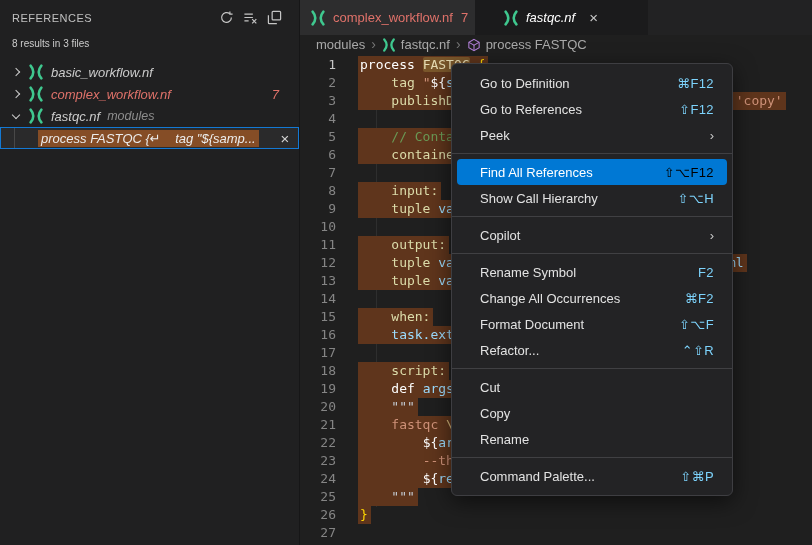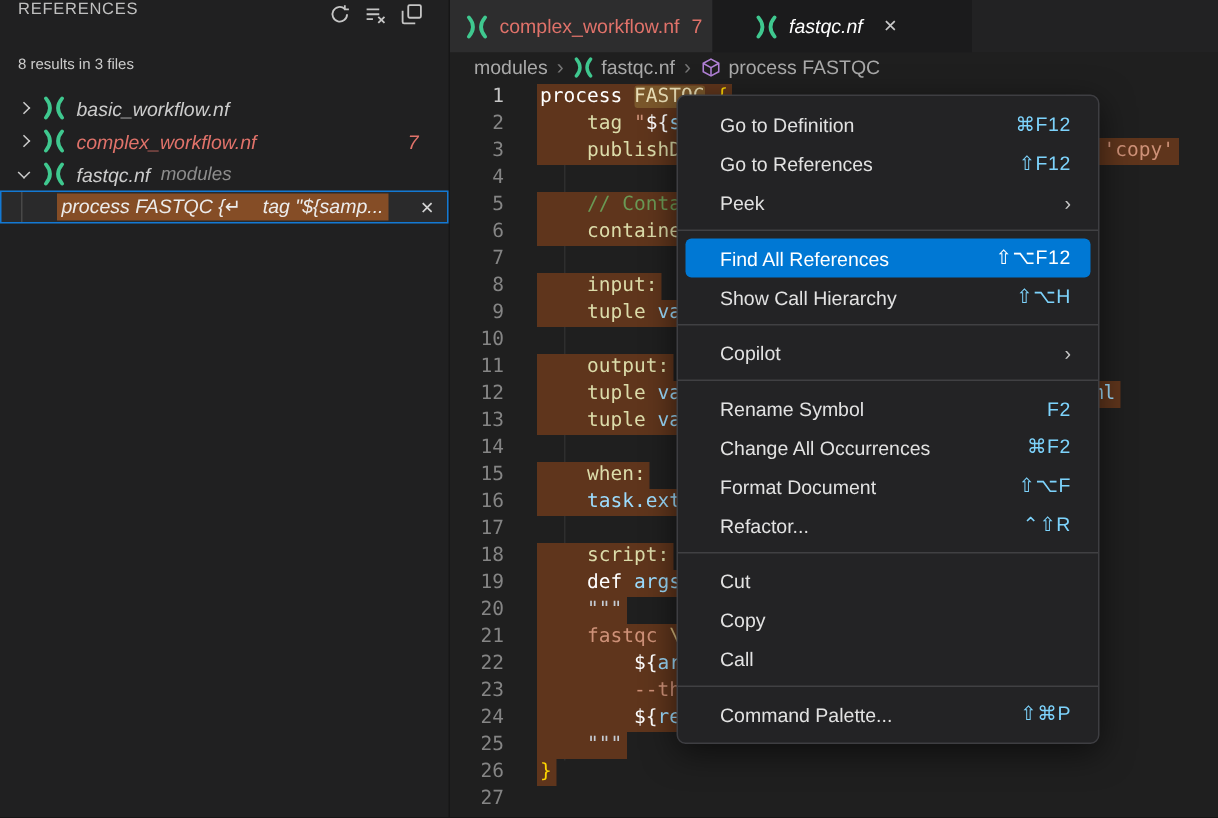--- a/index.html
+++ b/index.html
@@ -5,21 +5,21 @@
   * { box-sizing: border-box; }
   html,body { margin:0; padding:0; background:#111; }
   #app {
     position:relative; width:812px; height:545px; overflow:hidden;
     background:#1f1f1f; font-family:"Liberation Sans","DejaVu Sans",sans-serif;
     -webkit-font-smoothing:antialiased; cursor:default;
   }
   
   .sidebar { position:absolute; left:0; top:0; width:300px; height:545px;
              background:#202021; border-right:1px solid #161617; }
-  .sb-header { height:35px; display:flex; align-items:flex-start; justify-content:space-between;
+  .sb-header { height:35px; display:flex; align-items:center; justify-content:space-between;
                padding:0 16px 0 12px; }
   .sb-title { font-size:11px; color:#c0c0c0; letter-spacing:.5px; }
   .sb-toolbar { display:flex; gap:6px; }
   .sb-toolbar .icon-btn { width:18px; height:18px; display:flex; align-items:center;
                           justify-content:center; border-radius:3px; }
   .sb-summary { position:absolute; left:12px; top:38px; font-size:10px; color:#cccccc; }
   .tree { position:absolute; left:0; top:61px; right:0;font-style:italic; }
   .trow { height:22px; display:flex; align-items:center; padding-left:13px; font-size:13px; color:#cccccc; }
   .trow .chev { width:6px; height:6px; border-right:1.4px solid #cccccc; border-bottom:1.4px solid #cccccc;
                 flex:none; margin-right:9px; }
@@ -69,21 +69,21 @@
   
   .ctx { position:absolute; left:451px; top:63px; width:282px; background:#232325;
          border:1px solid #3e3e42; border-radius:6px; padding:6px 0; z-index:20;
          box-shadow:0 6px 22px rgba(0,0,0,.55); font-size:13px; }
   .mi { height:26px; margin:0 5px; display:flex; align-items:center;
         padding:0 13px 0 23px; border-radius:4px; color:#e2e2e2; }
   .mi .mlabel { flex:1; white-space:nowrap; }
   .mi .mkey { color:#7dd3fc; letter-spacing:.4px; white-space:nowrap; }
   .mi .msub { color:#c8c8c8; font-size:13px; }
   .mi.sel { background:#0078d4; color:#ffffff; }
-  .mi.sel .mkey { color:#ffffff; }
+  .mi.sel .mkey { color:#000000; }
   .msep { height:1px; background:#404043; margin:5px 0; }
   svg { display:block; }
 </style>
 </head>
 <body>
 
 <div id="app">
 
   <div class="sidebar">
     <div class="sb-header">
@@ -364,21 +364,21 @@
         <span class="mkey">⌃⇧R</span>
       </div>
       <div class="msep"></div>
       <div class="mi">
         <span class="mlabel">Cut</span>
       </div>
       <div class="mi">
         <span class="mlabel">Copy</span>
       </div>
       <div class="mi">
-        <span class="mlabel">Call</span>
+        <span class="mlabel">Rename</span>
       </div>
       <div class="msep"></div>
       <div class="mi">
         <span class="mlabel">Command Palette...</span>
         <span class="mkey">⇧⌘P</span>
       </div>
     </div>
 
 </div>
 

